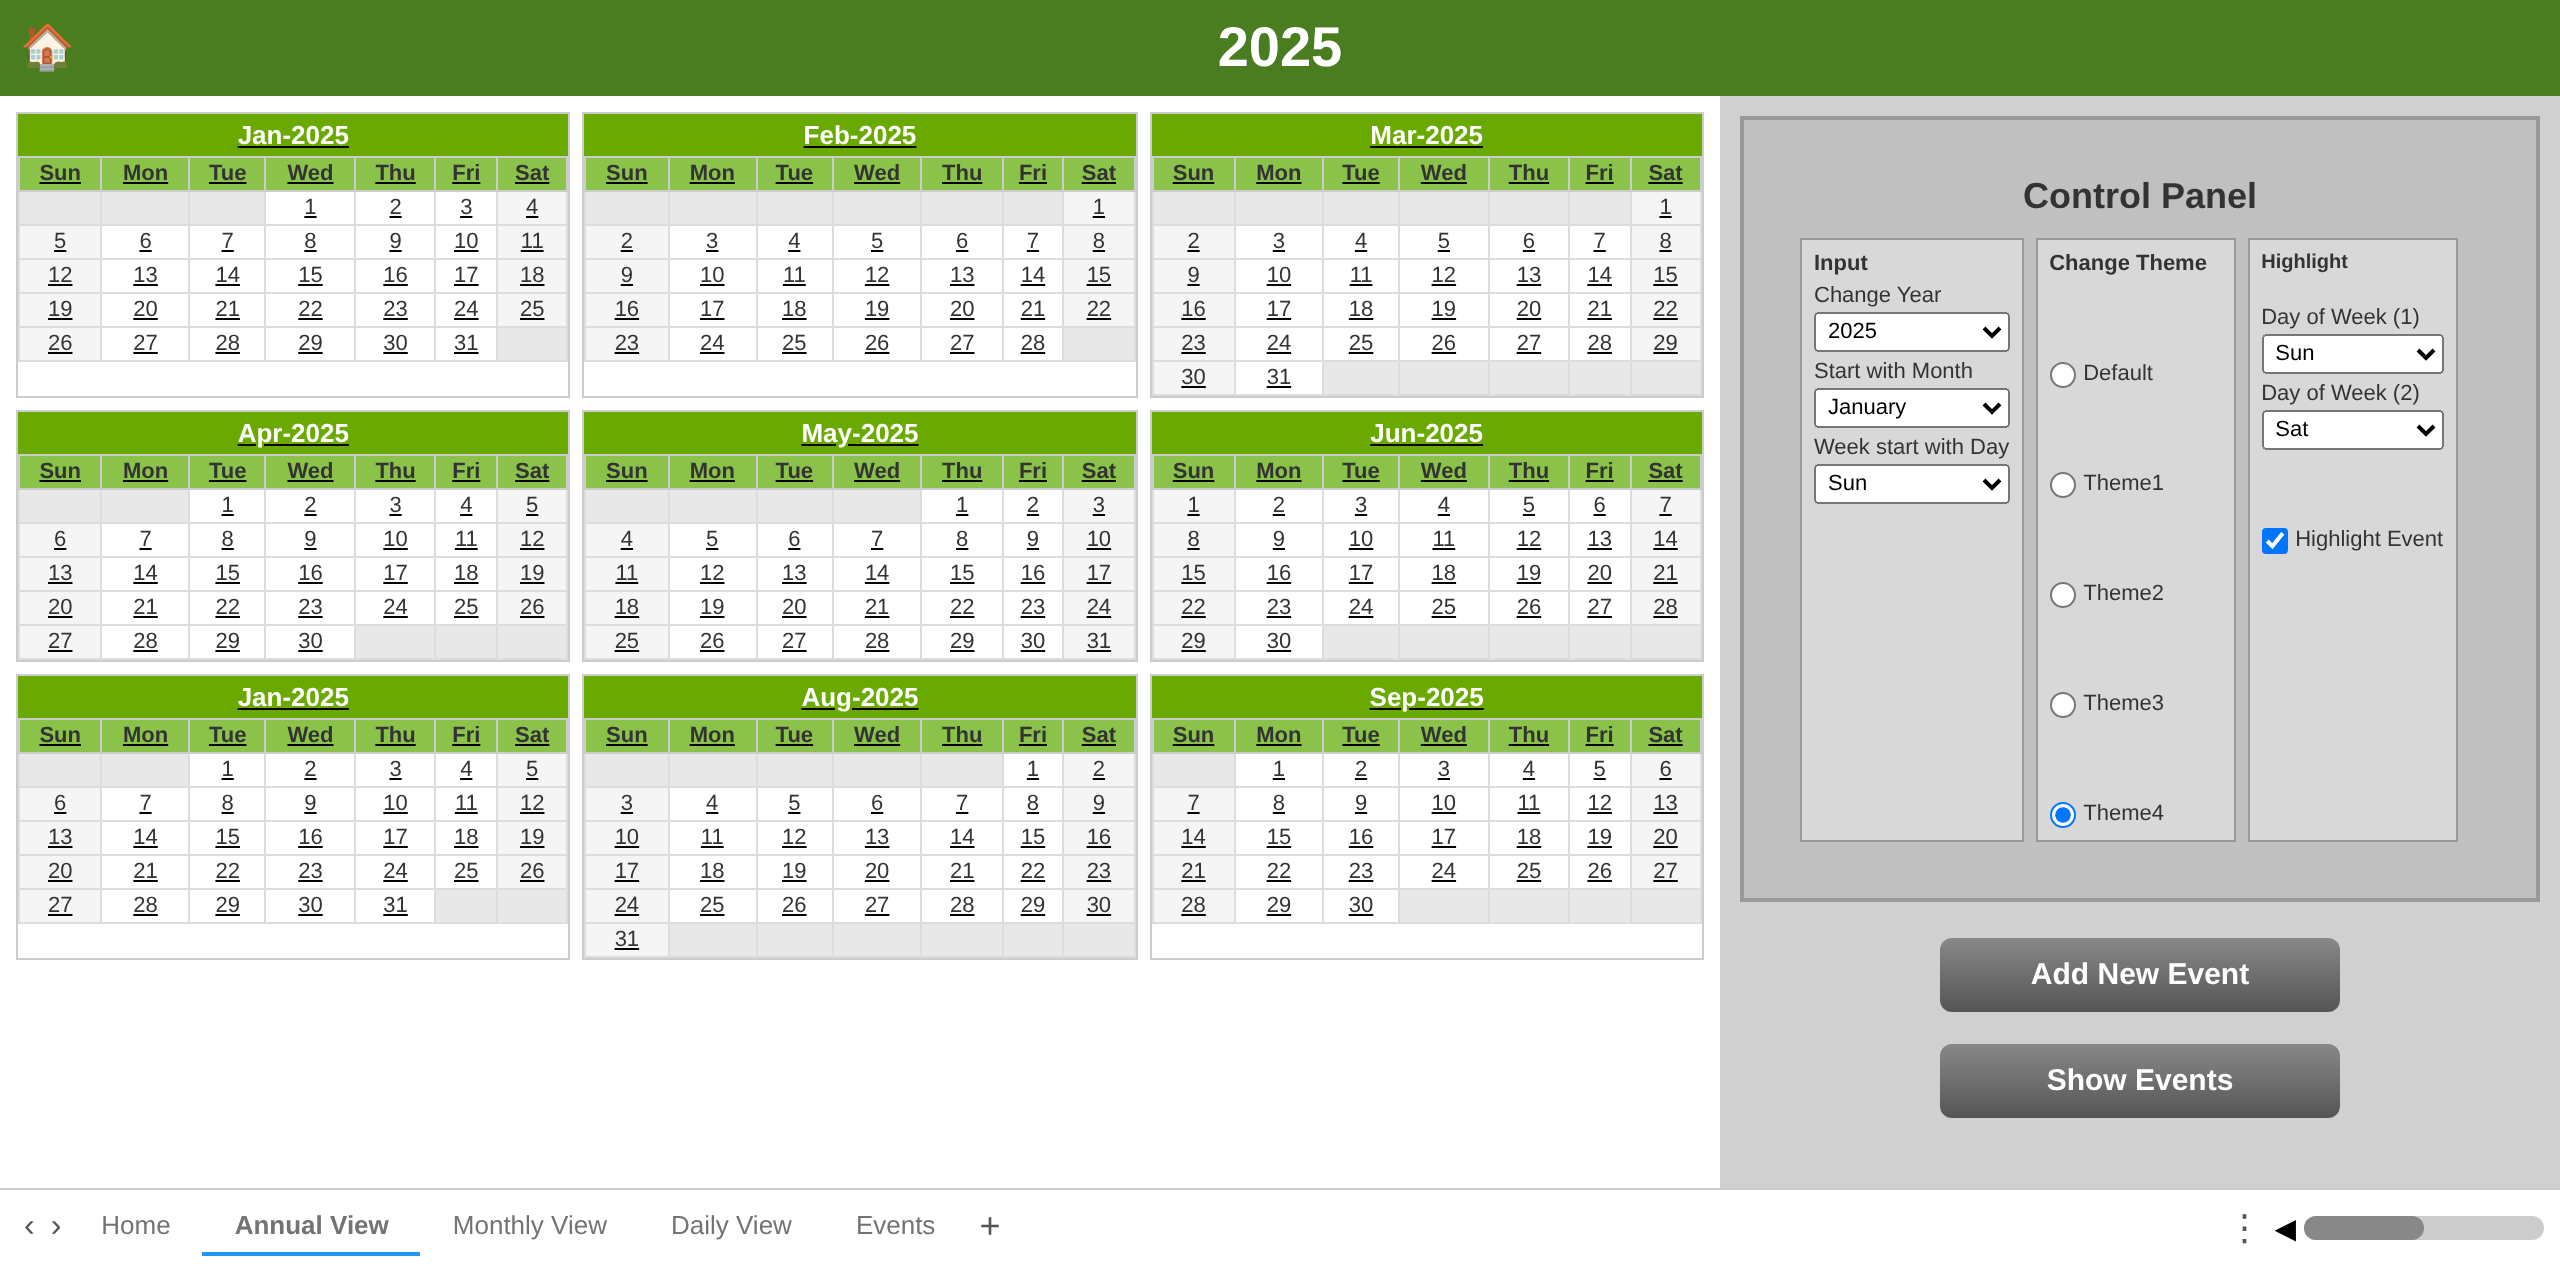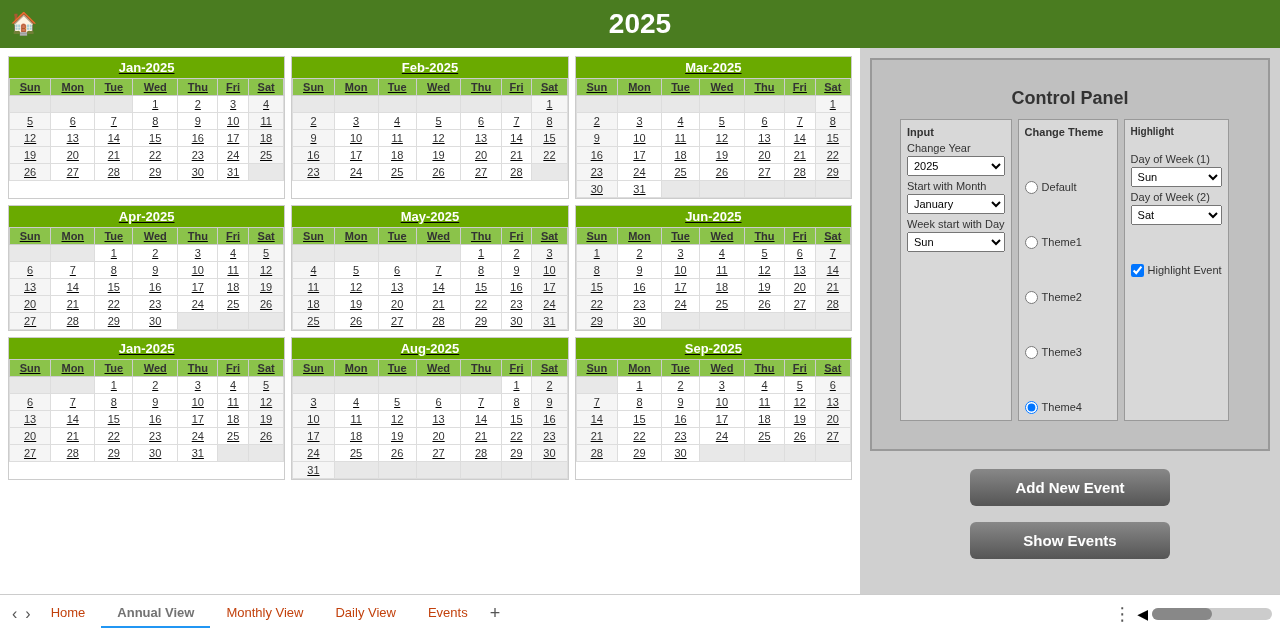--- a/index.html
+++ b/index.html
@@ -45,21 +45,21 @@
     .radio-item input { margin: 0; }
 
     .highlight-section { border: 1px solid #999; padding: 6px; background: #d8d8d8; }
     .highlight-title { font-size: 10px; font-weight: bold; color: #333; margin-bottom: 16px; }
 
     .btn-add, .btn-show { background: linear-gradient(to bottom, #888, #555); color: white; border: none; padding: 10px 30px; font-size: 15px; font-weight: bold; cursor: pointer; border-radius: 6px; margin: 8px 0; width: 200px; text-align: center; }
 
     
     #tab-bar { background: white; border-top: 1px solid #ccc; display: flex; align-items: center; padding: 0 8px; height: 38px; }
     .tab-nav-btn { background: none; border: none; cursor: pointer; font-size: 16px; color: #555; padding: 0 4px; }
-    .tab { padding: 6px 16px; cursor: pointer; font-size: 13px; color: #c2410c; border: none; background: none; }
+    .tab { padding: 6px 16px; cursor: pointer; font-size: 13px; color: #737373; border: none; background: none; }
     .tab.active { color: #737373; border-bottom: 2px solid #2196F3; font-weight: bold; }
     .tab-plus { font-size: 18px; color: #555; cursor: pointer; padding: 0 6px; }
     .tab-spacer { flex: 1; }
     .tab-menu { font-size: 18px; color: #555; cursor: pointer; padding: 0 6px; }
     .scroll-indicator { display: flex; align-items: center; gap: 4px; }
     .scroll-bar-container { width: 120px; height: 12px; background: #ccc; border-radius: 6px; position: relative; }
     .scroll-bar-thumb { width: 60px; height: 12px; background: #888; border-radius: 6px; }
   </style>
 </head>
 <body>

